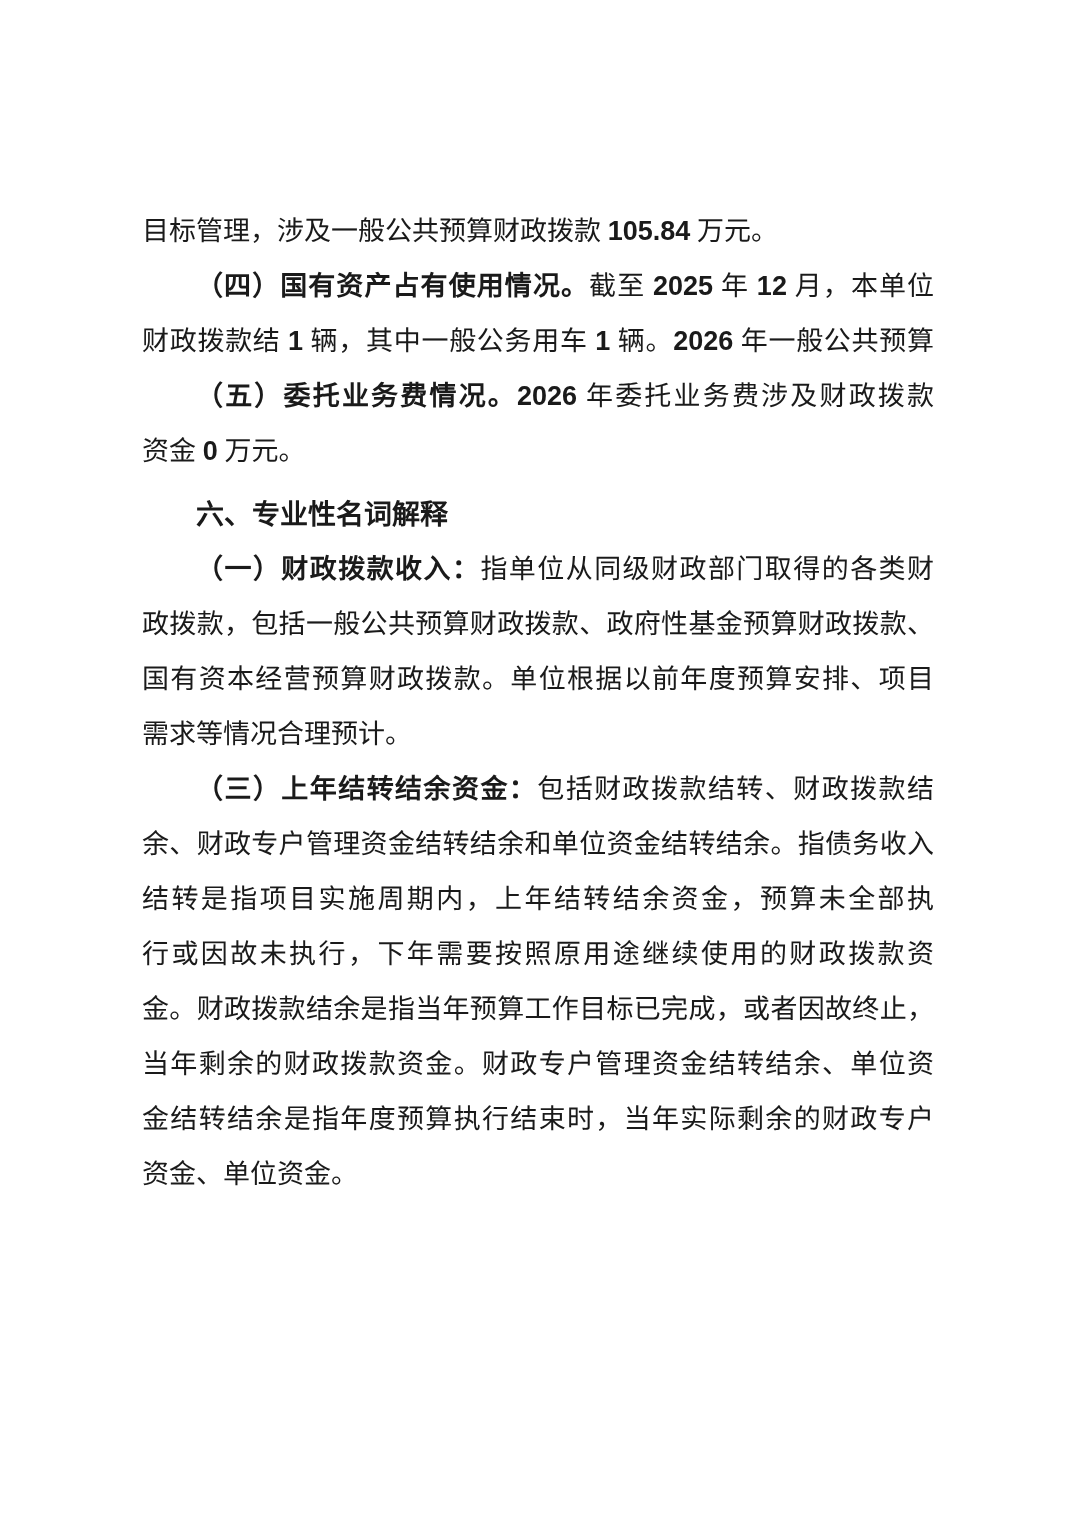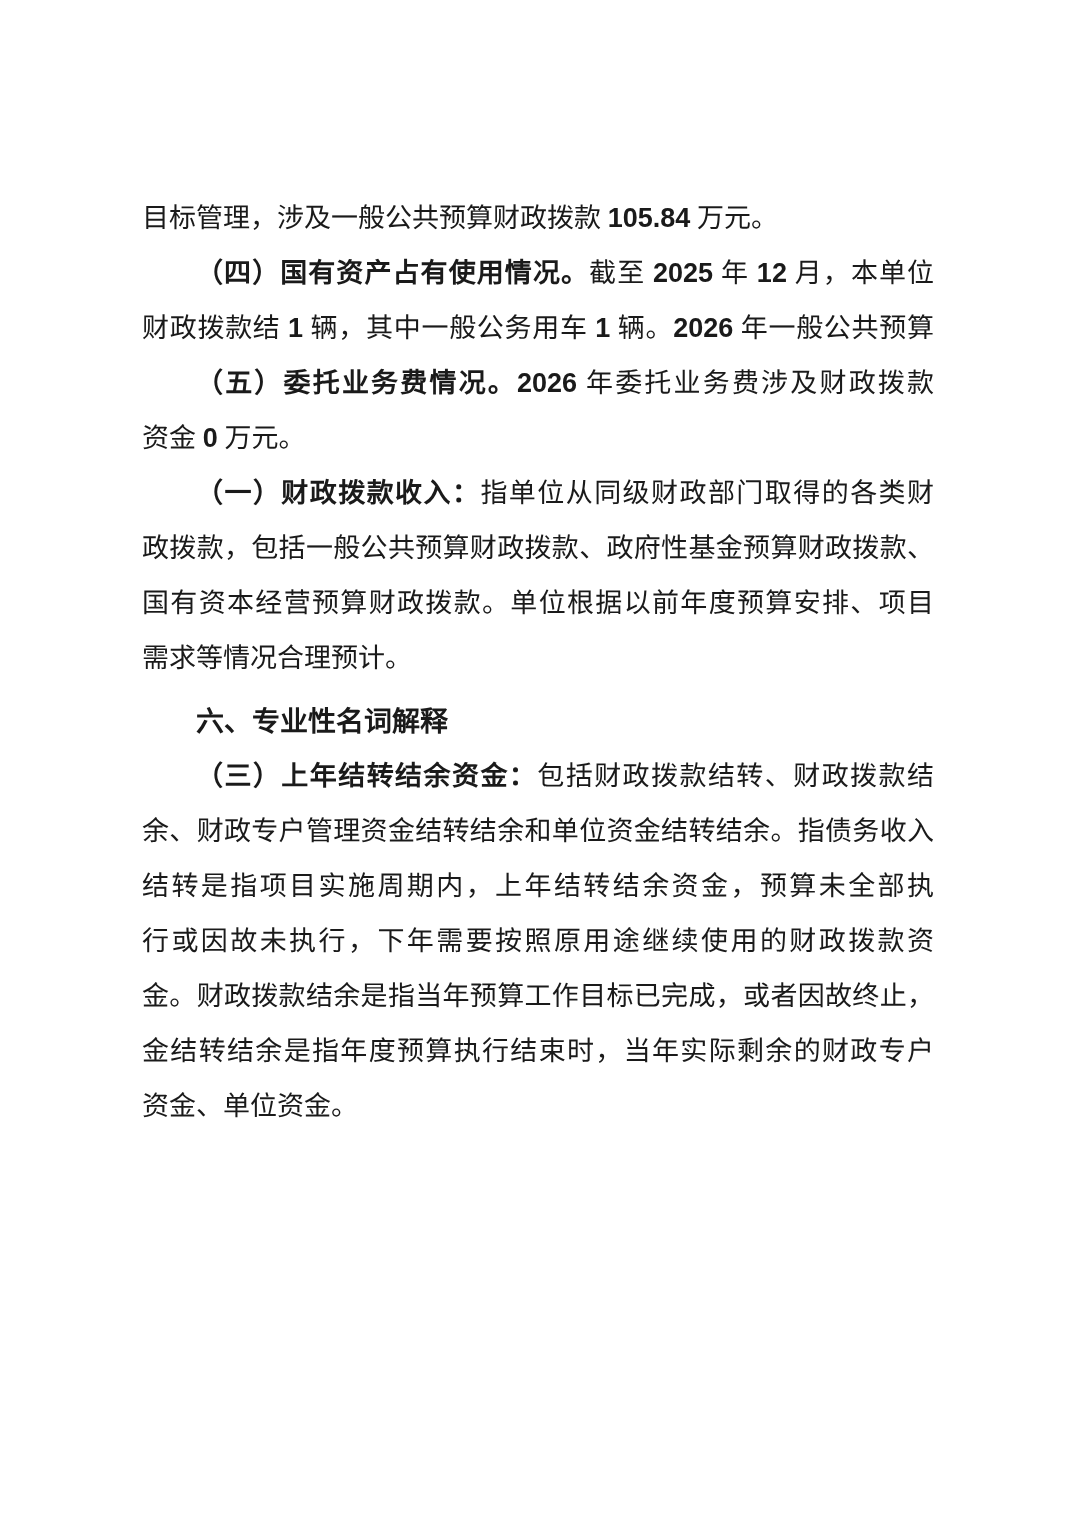--- a/index.html
+++ b/index.html
@@ -9,21 +9,21 @@
     width: 1074px;
     height: 1520px;
     background: #ffffff;
     overflow: hidden;
     font-family: "Liberation Serif", "DejaVu Serif", serif;
     color: #1a1a1a;
   }
   .content {
     position: absolute;
     left: 142px;
-    top: 191px;
+    top: 204px;
     width: 792px;
   }
   .para { margin: 0; }
   .line {
     font-size: 27px;
     line-height: 55px;
     text-align: justify;
     text-align-last: left;
     text-justify: inter-character;
   }
@@ -51,32 +51,33 @@
         <div class="line"><span>目标管理，涉及一般公共预算财政拨款 </span><span class="num">105.84</span><span> 万元。</span></div>
       </div>
       <div class="para">
         <div class="line full indent"><span class="bold">（四）国有资产占有使用情况。</span><span>截至 </span><span class="num">2025</span><span> 年 </span><span class="num">12</span><span> 月，本单位</span></div>
         <div class="line full"><span>财政拨款结 </span><span class="num">1</span><span> 辆，其中一般公务用车 </span><span class="num">1</span><span> 辆。</span><span class="num">2026</span><span> 年一般公共预算</span></div>
       </div>
       <div class="para">
         <div class="line full indent"><span class="bold">（五）委托业务费情况。</span><span class="num">2026</span><span> 年委托业务费涉及财政拨款</span></div>
         <div class="line"><span>资金 </span><span class="num">0</span><span> 万元。</span></div>
       </div>
+      <div class="para heading">
+        <div class="line indent"><span>六、专业性名词解释</span></div>
+      </div>
       <div class="para">
         <div class="line full indent"><span class="bold">（一）财政拨款收入：</span><span>指单位从同级财政部门取得的各类财</span></div>
         <div class="line full"><span>政拨款，包括一般公共预算财政拨款、政府性基金预算财政拨款、</span></div>
         <div class="line full"><span>国有资本经营预算财政拨款。单位根据以前年度预算安排、项目</span></div>
         <div class="line"><span>需求等情况合理预计。</span></div>
-      </div>
-      <div class="para heading">
-        <div class="line indent"><span>六、专业性名词解释</span></div>
       </div>
       <div class="para">
         <div class="line full indent"><span class="bold">（三）上年结转结余资金：</span><span>包括财政拨款结转、财政拨款结</span></div>
         <div class="line full"><span>余、财政专户管理资金结转结余和单位资金结转结余。指债务收入</span></div>
         <div class="line full"><span>结转是指项目实施周期内，上年结转结余资金，预算未全部执</span></div>
         <div class="line full"><span>行或因故未执行，下年需要按照原用途继续使用的财政拨款资</span></div>
         <div class="line full"><span>金。财政拨款结余是指当年预算工作目标已完成，或者因故终止，</span></div>
+        <div class="line full"><span>当年剩余的财政拨款资金。财政专户管理资金结转结余、单位资</span></div>
         <div class="line full"><span>金结转结余是指年度预算执行结束时，当年实际剩余的财政专户</span></div>
         <div class="line"><span>资金、单位资金。</span></div>
       </div>
     </div>
 </div>
 
 </body></html>

